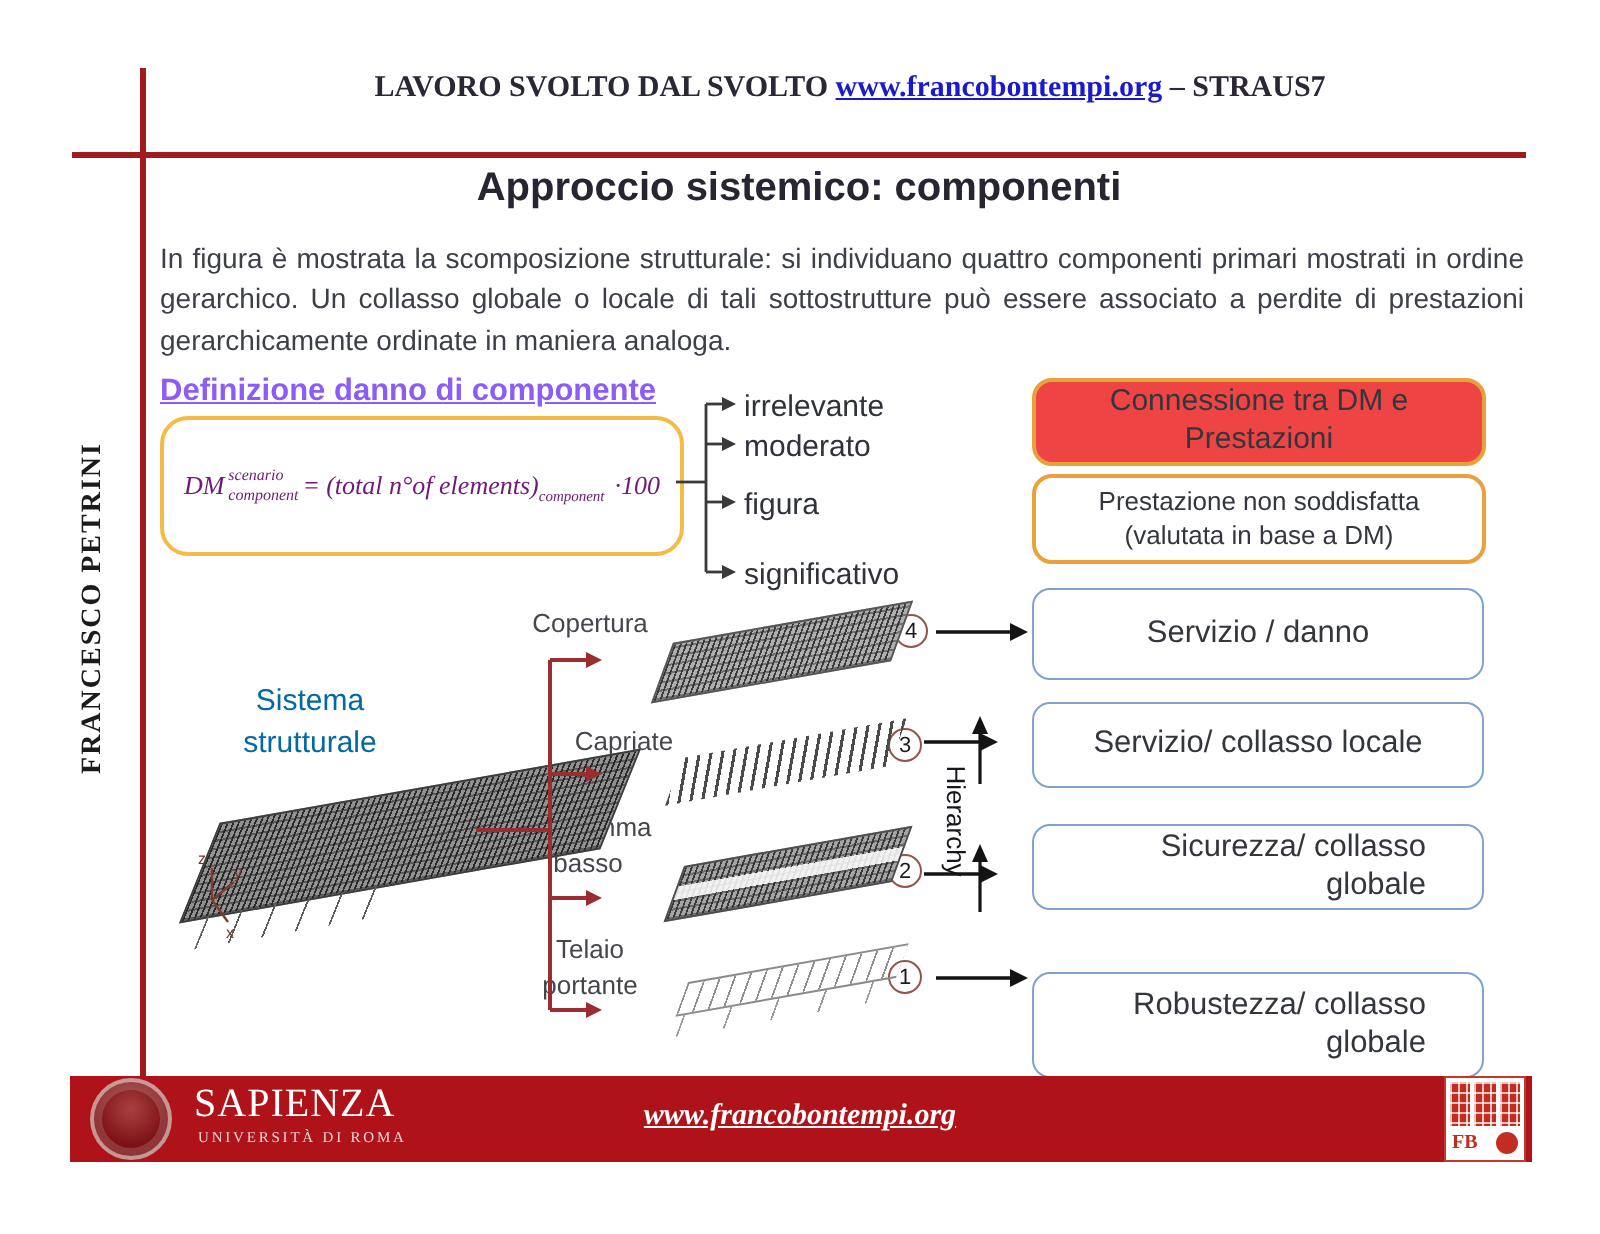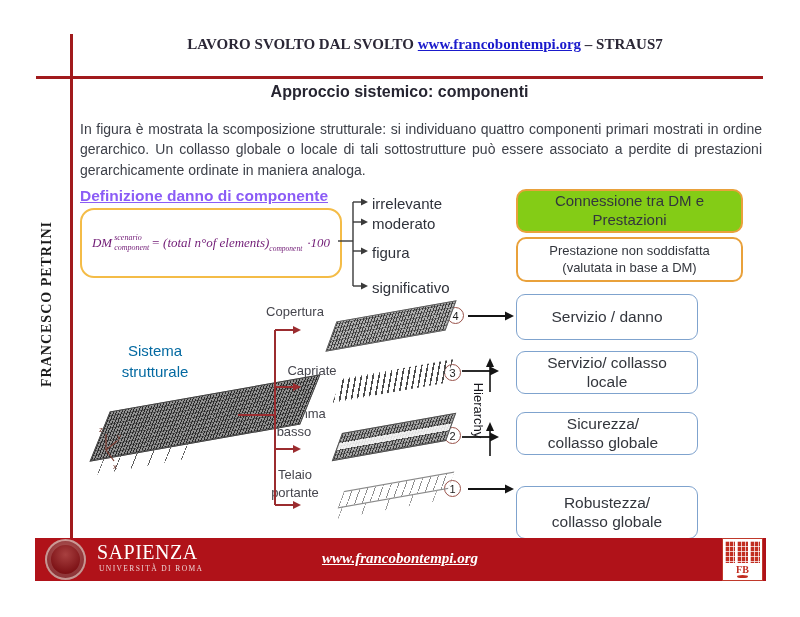--- a/index.html
+++ b/index.html
@@ -8,21 +8,21 @@
 
   
   .vline{position:absolute;left:70px;top:34px;width:3px;height:506px;background:#a11a1c;}
   .hline{position:absolute;left:36px;top:76px;width:727px;height:3px;background:#a11a1c;}
 
   
   .header-line{position:absolute;left:80px;top:36px;width:690px;text-align:center;
                font-family:"Liberation Serif",serif;font-weight:bold;font-size:15px;color:#2b2736;}
   .header-line a{color:#1a1acc;text-decoration:underline;}
   .page-title{position:absolute;left:36px;top:83px;width:727px;text-align:center;
-              font-weight:bold;font-size:16px;color:#262531;}
+              font-weight:bold;font-size:20px;color:#262531;}
 
   
   .author{position:absolute;left:-103px;top:296px;width:300px;text-align:center;
           transform:rotate(-90deg);font-family:"Liberation Serif",serif;
           font-weight:bold;font-size:14px;letter-spacing:1px;color:#1b1b1b;}
 
   
   .intro{position:absolute;left:80px;top:119px;width:682px;font-size:14px;line-height:1.45;
          text-align:justify;color:#3d4049;}
 
@@ -40,28 +40,28 @@
   .frac .den{display:block;padding-top:1px;}
   .f-sub{font-size:7.5px;vertical-align:sub;}
   .f-sup{font-size:7.5px;vertical-align:super;}
   .mult{margin-left:2px;}
 
   
   .level{position:absolute;left:372px;font-size:15px;color:#2f323b;}
   .level.l0{top:195px;} .level.l1{top:215px;} .level.l2{top:244px;} .level.l3{top:279px;}
 
   
-  .conn-box{position:absolute;left:516px;top:189px;width:227px;height:44px;background:#84cc16;
+  .conn-box{position:absolute;left:516px;top:189px;width:227px;height:44px;background:#ef4444;
             border:2px solid #e9a13b;border-radius:10px;display:flex;align-items:center;justify-content:center;
             text-align:center;font-size:15px;line-height:1.25;color:#33363d;padding:0 14px;box-sizing:border-box;}
   .conn-sub{position:absolute;left:516px;top:237px;width:227px;height:45px;background:#fff;
             border:2px solid #e9a13b;border-radius:10px;display:flex;align-items:center;justify-content:center;
             text-align:center;font-size:13px;line-height:1.3;color:#33363d;padding:0 10px;box-sizing:border-box;}
-  .perf{position:absolute;left:516px;width:182px;background:#fff;border:1.5px solid #7fa3ce;border-radius:9px;
-        display:flex;align-items:center;justify-content:center;text-align:center;
+  .perf{position:absolute;left:516px;width:226px;background:#fff;border:1.5px solid #7fa3ce;border-radius:9px;
+        display:flex;align-items:center;justify-content:center;text-align:right;
         font-size:15.5px;line-height:1.2;color:#33363d;padding:0 28px;box-sizing:border-box;}
   .perf.p0{top:294px;height:46px;} .perf.p1{top:351px;height:43px;}
   .perf.p2{top:412px;height:43px;padding-left:20px;} .perf.p3{top:486px;height:53px;}
 
   
   .cnum{position:absolute;width:17px;height:17px;border:1.2px solid #99524a;border-radius:50%;
         display:flex;align-items:center;justify-content:center;font-size:11px;color:#1c1c1c;box-sizing:border-box;}
   .cnum.n4{left:447px;top:307px;} .cnum.n3{left:444px;top:364px;}
   .cnum.n2{left:444px;top:427px;} .cnum.n1{left:444px;top:480px;}
 
@@ -115,21 +115,21 @@
   .footer-link{position:absolute;left:290px;top:550px;width:220px;text-align:center;
                font-family:"Liberation Serif",serif;font-style:italic;font-weight:bold;font-size:15px;}
   .footer-link a{color:#fff;text-decoration:underline;}
   .fb-seal{position:absolute;left:722px;top:538px;width:41px;height:43px;background:#fff;
            border:1px solid #c0392b;box-sizing:border-box;padding:2px;display:flex;flex-direction:column;gap:2px;}
   .fb-top{display:flex;gap:2px;height:22px;}
   .fb-cell{flex:1;background-color:#c12d20;
            background-image:linear-gradient(rgba(255,255,255,.7) 1px,transparent 1px),
                             linear-gradient(90deg,rgba(255,255,255,.7) 1px,transparent 1px);
            background-size:4px 5px;}
-  .fb-bottom{display:flex;align-items:center;justify-content:space-between;height:13px;padding:0 1px;flex-direction:column;}
+  .fb-bottom{display:flex;align-items:center;justify-content:space-between;height:13px;padding:0 1px;}
   .fb-text{font-family:"Liberation Serif",serif;font-weight:bold;font-size:10px;color:#c12d20;line-height:1;}
   .fb-dot{width:11px;height:11px;border-radius:50%;background:#c12d20;}
 </style>
 </head>
 <body>
 
 <div class="slide">
 
   <div class="vline"></div>
   <div class="hline"></div>

